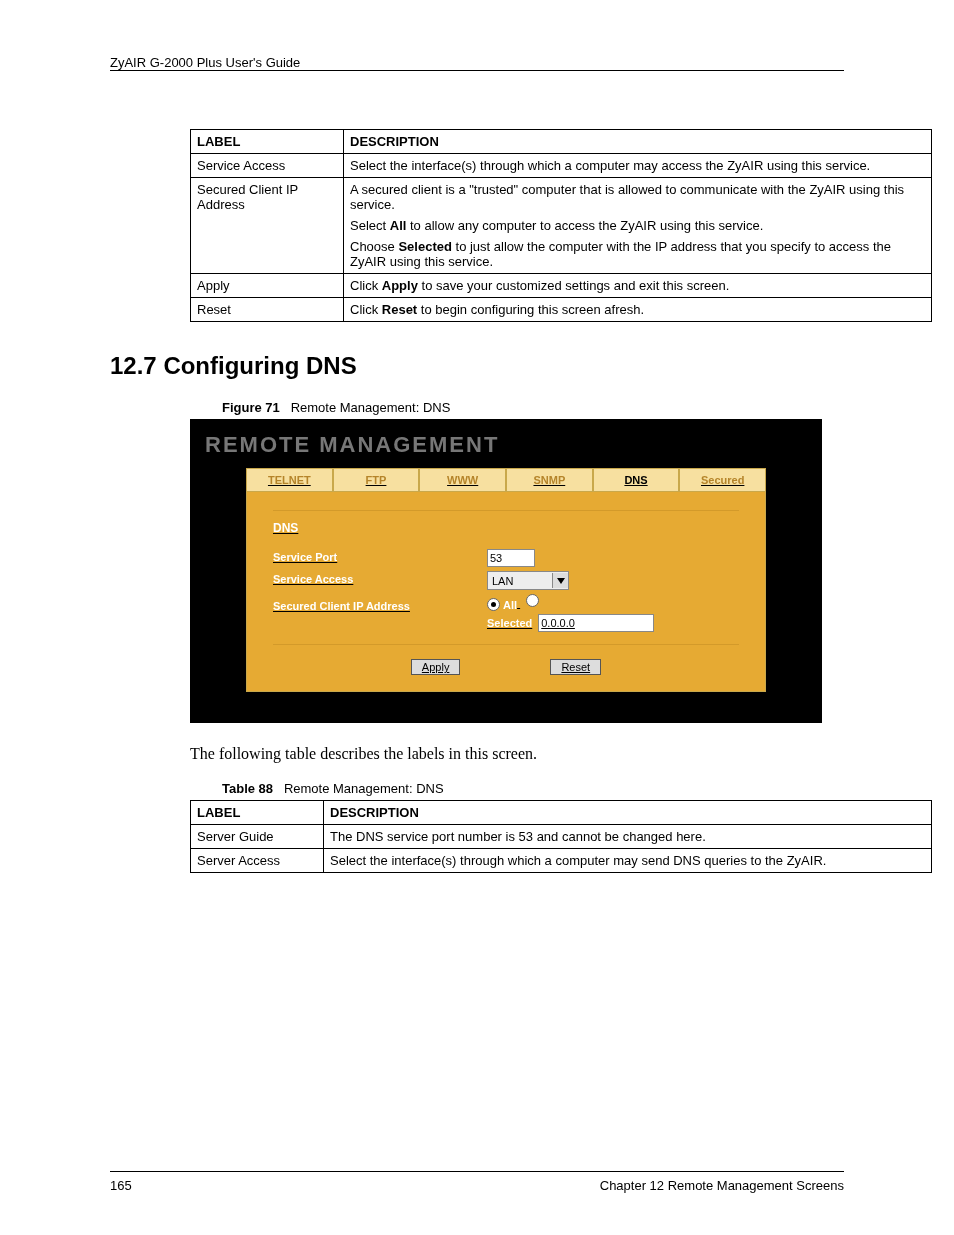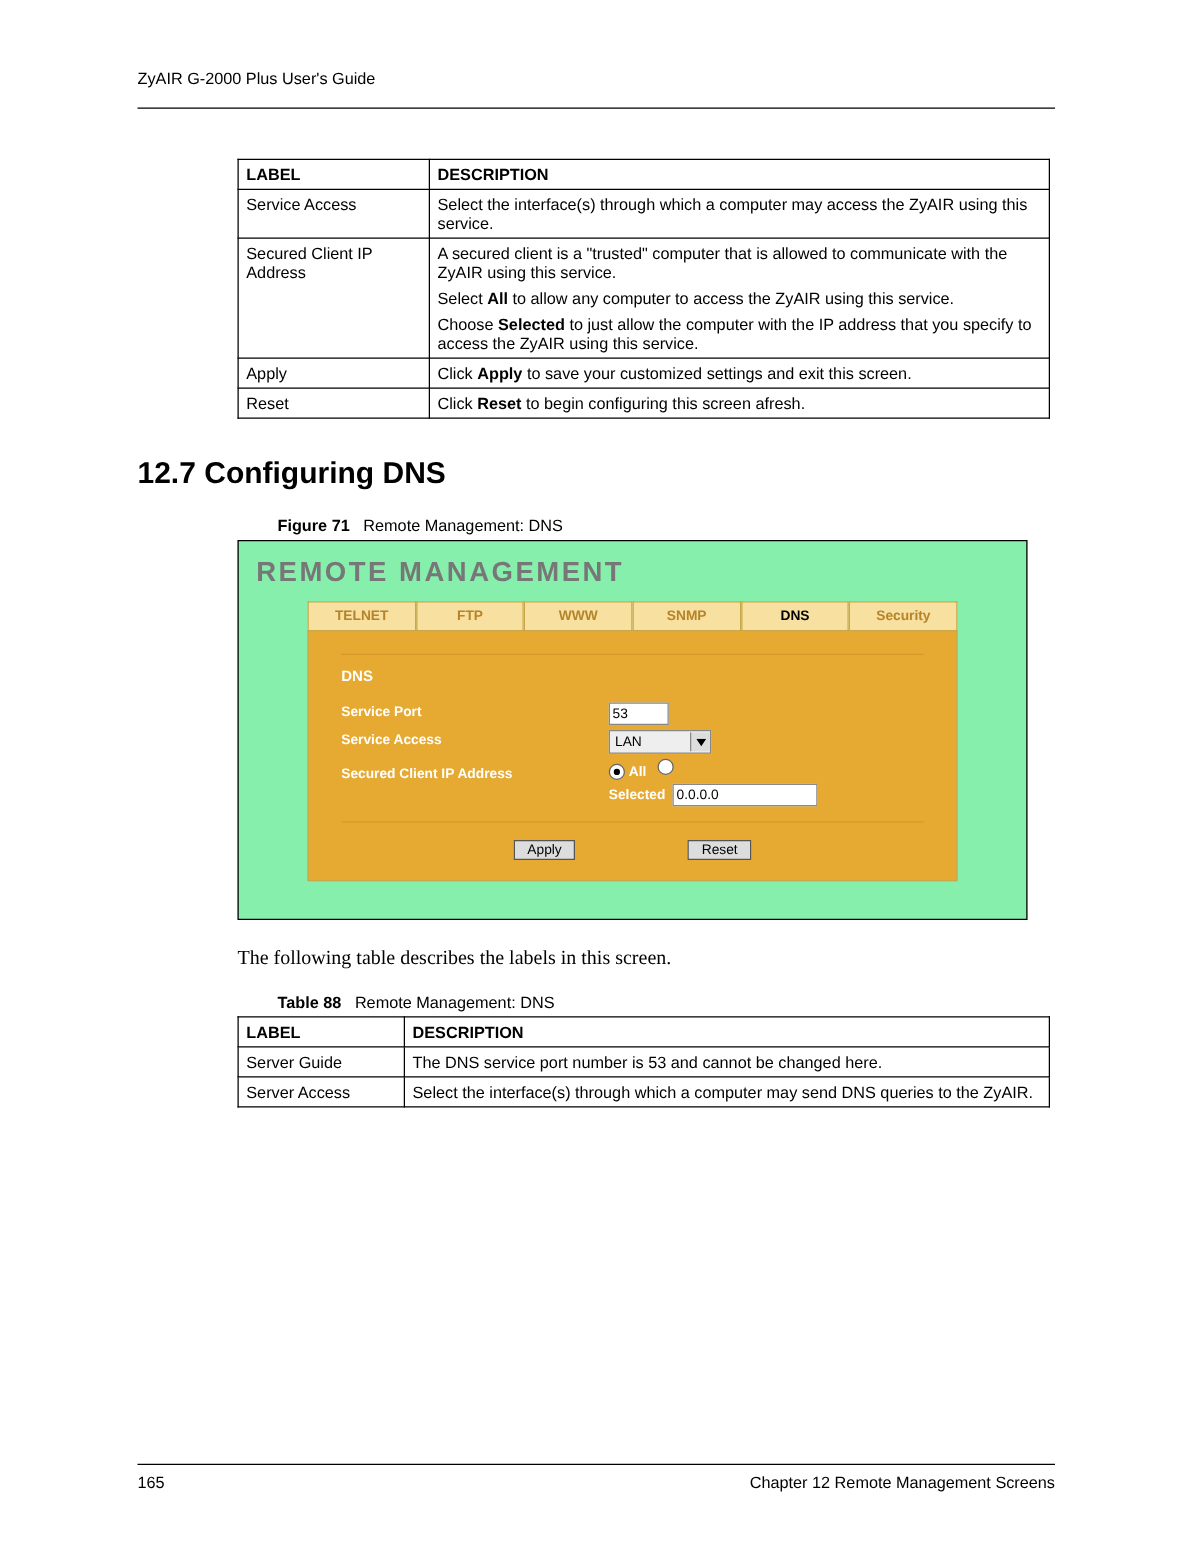--- a/index.html
+++ b/index.html
@@ -13,32 +13,32 @@
   .page {
     width: 954px;
     height: 1235px;
     box-sizing: border-box;
     padding: 55px 110px 40px 110px;
     position: relative;
   }
   .running-header {
     font-size: 13px;
     border-bottom: 1px solid #000;
-    padding-bottom: 16px;
-    margin-bottom: 40px;
+    padding-bottom: 0;
+    margin-bottom: 58px;
   }
   .table-caption {
     font-size: 13px;
     margin: 0 0 4px 80px;
   }
   .table-caption b { font-weight: bold; }
   table.desc-table {
     border-collapse: collapse;
     margin: 0 0 30px 80px;
-    width: 650px;
+    width: 742px;
     font-size: 13px;
   }
   table.desc-table th,
   table.desc-table td {
     border: 1px solid #000;
     padding: 4px 6px;
     text-align: left;
     vertical-align: top;
   }
   table.desc-table th {
@@ -61,22 +61,23 @@
   .figure-caption {
     font-size: 13px;
     margin: 14px 0 4px 80px;
   }
   .figure-caption b { font-weight: bold; padding-left: 32px; }
 
   .screenshot-box {
     margin: 0 0 20px 80px;
     width: 630px;
     border: 1px solid #000;
-    background: #86efac;
+    background: #000000;
     padding: 12px 0 30px 0;
+    text-decoration: underline;
   }
   .rm-title {
     font-family: Arial, sans-serif;
     font-size: 22px;
     font-weight: bold;
     letter-spacing: 2px;
     color: #777;
     margin: 0 0 10px 14px;
   }
   .tab-row {
@@ -271,21 +272,21 @@
 
   <div class="screenshot-box">
     <div class="rm-title">REMOTE MANAGEMENT</div>
 
     <div class="tab-row" id="tab-row">
         <div class="tab inactive">TELNET</div>
         <div class="tab inactive">FTP</div>
         <div class="tab inactive">WWW</div>
         <div class="tab inactive">SNMP</div>
         <div class="tab">DNS</div>
-        <div class="tab inactive">Security</div>
+        <div class="tab inactive">Secured</div>
       </div>
 
     <div class="panel">
       <hr>
       <div class="panel-heading">DNS</div>
 
       <div class="form-row">
         <div class="form-label">Service Port</div>
         <div class="form-control">
           <input class="txt-input" style="width: 42px;" value="53">

